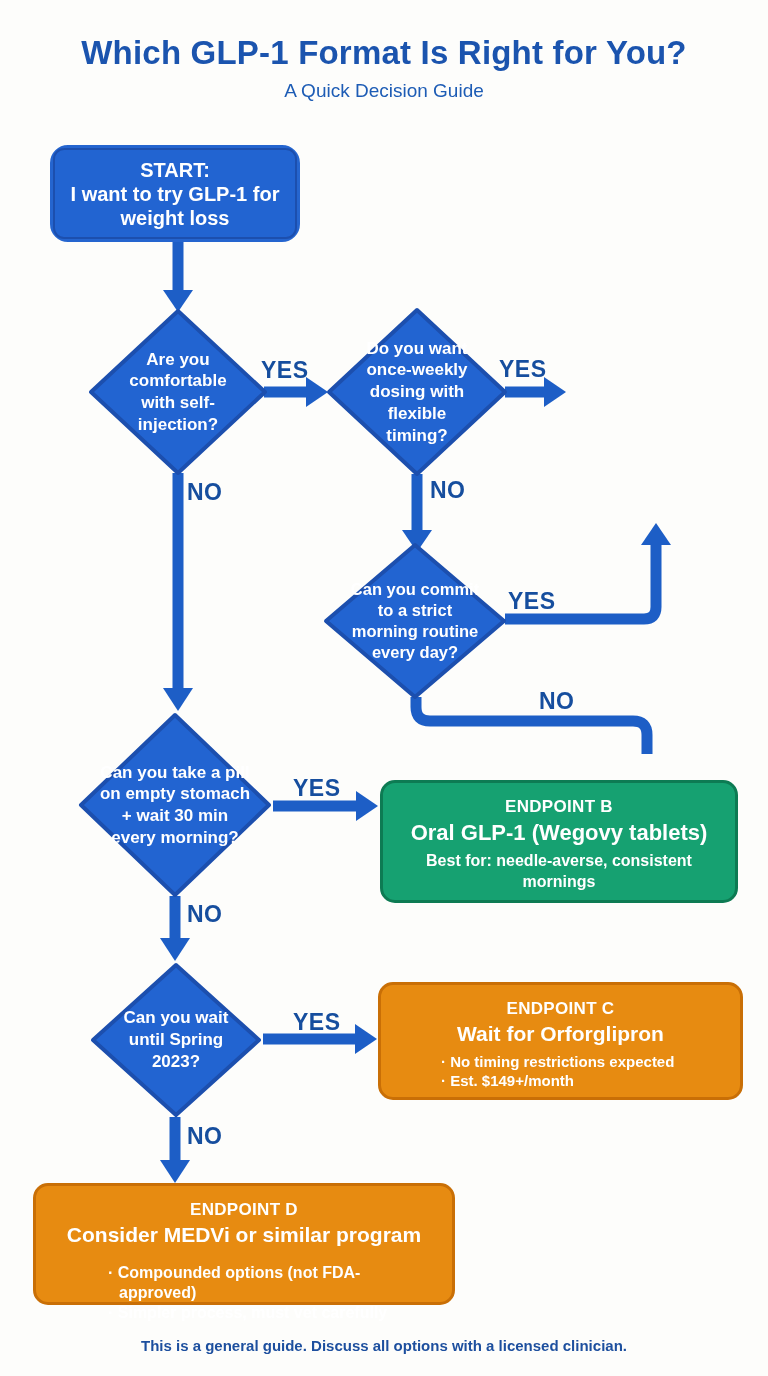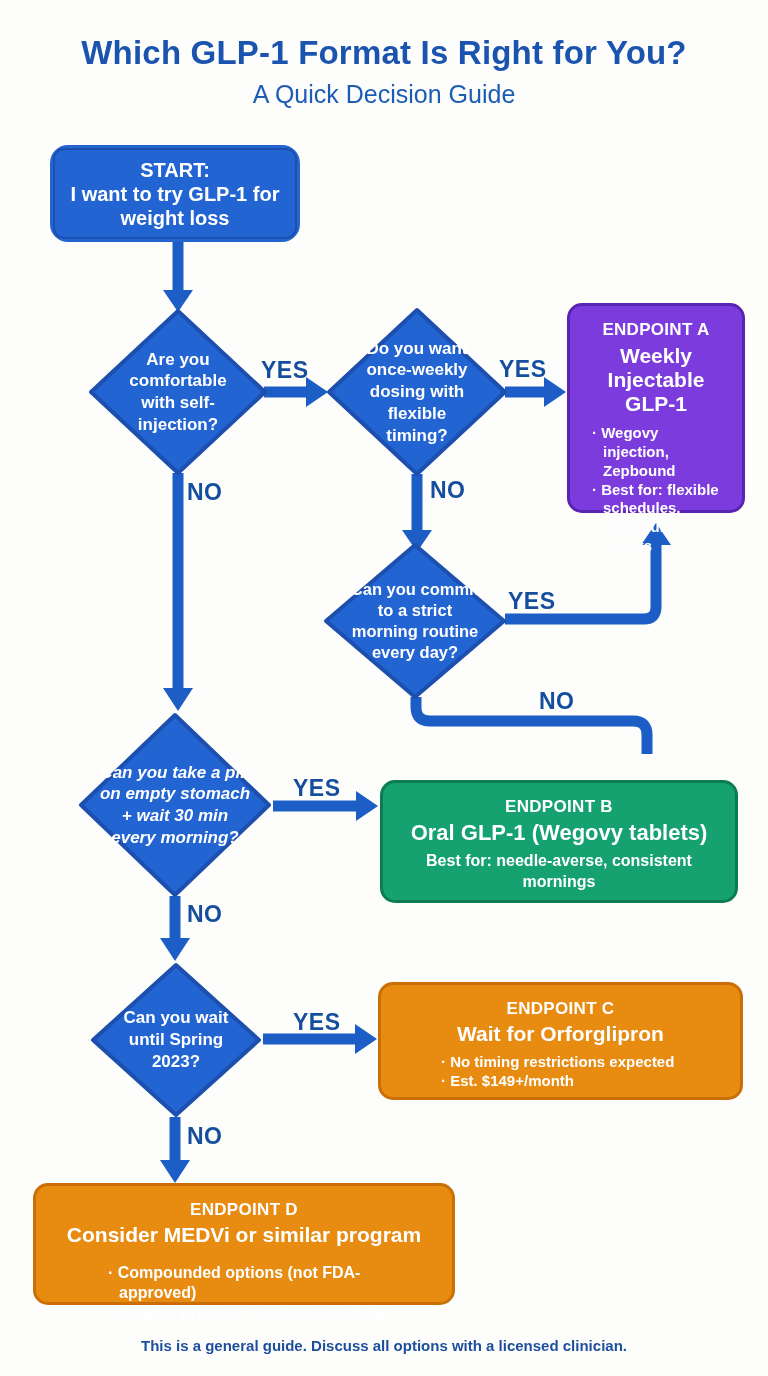--- a/index.html
+++ b/index.html
@@ -6,21 +6,21 @@
     --blue:#2264d1; --blue-border:#1c4fae; --arrow:#1d5ec6; --label:#164e9e;
     --purple:#7c3cdd; --purple-border:#5a23b2; --green:#16a171; --green-border:#0d7b53;
     --orange:#e78b11; --orange-border:#c96f06; --title:#1b54ae; --white:#ffffff;
   }
   *{margin:0;padding:0;box-sizing:border-box;}
   body{background:#fdfdfb;font-family:"Liberation Sans",sans-serif;}
   .page{position:relative;width:768px;height:1376px;background:#fdfdfb;overflow:hidden;margin:0 auto;}
   .title{position:absolute;left:0;top:34px;width:768px;text-align:center;
          font-size:33px;font-weight:800;color:var(--title);letter-spacing:.2px;}
   .subtitle{position:absolute;left:0;top:80px;width:768px;text-align:center;
-         font-size:25px;font-weight:500;color:#1d5cb5;}
+         font-size:19px;font-weight:500;color:#1d5cb5;}
   svg.wires{position:absolute;left:0;top:0;width:768px;height:1376px;}
   .conn{fill:none;stroke:var(--arrow);stroke-width:11;stroke-linejoin:round;}
   .head{fill:var(--arrow);stroke:none;}
   
   .start-outer{position:absolute;left:50px;top:145px;width:250px;height:97px;
       border:3px solid #2565cf;border-radius:18px;background:#ffffff;}
   .start-inner{width:100%;height:100%;background:var(--blue);border:2px solid var(--blue-border);
       border-radius:11px;display:flex;flex-direction:column;align-items:center;justify-content:center;
       color:#fff;font-weight:800;font-size:20px;line-height:1.2;text-align:center;padding:2px 14px;}
   
@@ -125,21 +125,21 @@
     </svg>
     <div class="q" style="padding:0 22px;font-size:16.5px;">
         <span>Can you commit to a strict morning routine every day?</span>
       </div>
   </div>
 
   <div class="diamond" style="left:78px;top:712px;width:194px;height:186px;">
     <svg viewBox="0 0 194 186">
       <polygon points="97,3 191,93 97,183 3,93" fill="var(--blue)" stroke="var(--blue-border)" stroke-width="4" stroke-linejoin="round"></polygon>
     </svg>
-    <div class="q" style="padding:0 20px;font-style:italic;">
+    <div class="q" style="padding:0 20px;">
         <span>Can you take a pill on empty stomach + wait 30 min every morning?</span>
       </div>
   </div>
 
   <div class="diamond" style="left:90px;top:962px;width:172px;height:156px;">
     <svg viewBox="0 0 172 156">
       <polygon points="86,3 169,78 86,153 3,78" fill="var(--blue)" stroke="var(--blue-border)" stroke-width="4" stroke-linejoin="round"></polygon>
     </svg>
     <div class="q" style="padding:0 24px;">
         <span>Can you wait until Spring 2023?</span>
@@ -150,28 +150,20 @@
   <div class="lbl" style="left:187px;top:479px;">NO</div>
   <div class="lbl" style="left:499px;top:356px;">YES</div>
   <div class="lbl" style="left:430px;top:477px;">NO</div>
   <div class="lbl" style="left:508px;top:588px;">YES</div>
   <div class="lbl" style="left:539px;top:688px;">NO</div>
   <div class="lbl" style="left:293px;top:775px;">YES</div>
   <div class="lbl" style="left:187px;top:901px;">NO</div>
   <div class="lbl" style="left:293px;top:1009px;">YES</div>
   <div class="lbl" style="left:187px;top:1123px;">NO</div>
 
-  <div class="endpoint ep-a">
-    <div class="ep-label">ENDPOINT A</div>
-    <div class="ep-title">Weekly Injectable GLP-1</div>
-    <div class="ep-bullets">
-      <div class="ep-bullet">· Wegovy injection, Zepbound</div>
-      <div class="ep-bullet">· Best for: flexible schedules, maximum results</div>
-    </div>
-  </div>
 
   <div class="endpoint ep-b">
     <div class="ep-label">ENDPOINT B</div>
     <div class="ep-title">Oral GLP-1 (Wegovy tablets)</div>
     <div class="ep-sub">Best for: needle-averse, consistent mornings</div>
   </div>
 
   <div class="endpoint ep-c">
     <div class="ep-label">ENDPOINT C</div>
     <div class="ep-title">Wait for Orforglipron</div>

